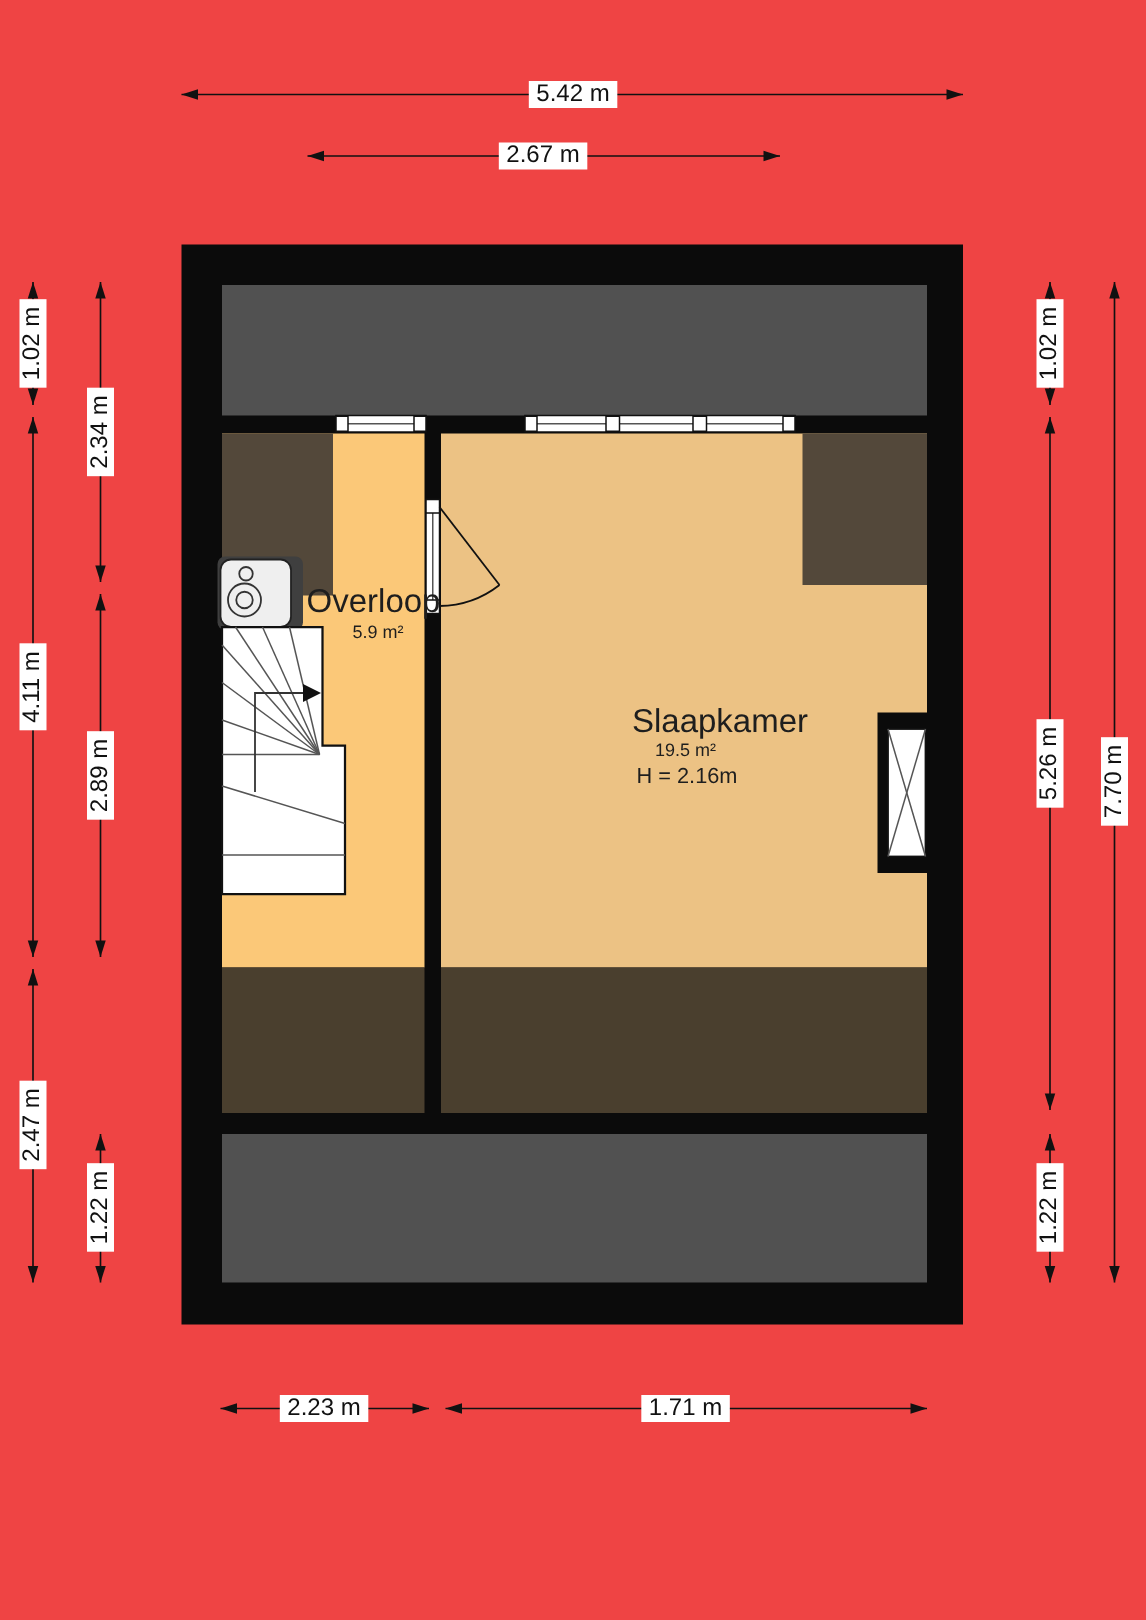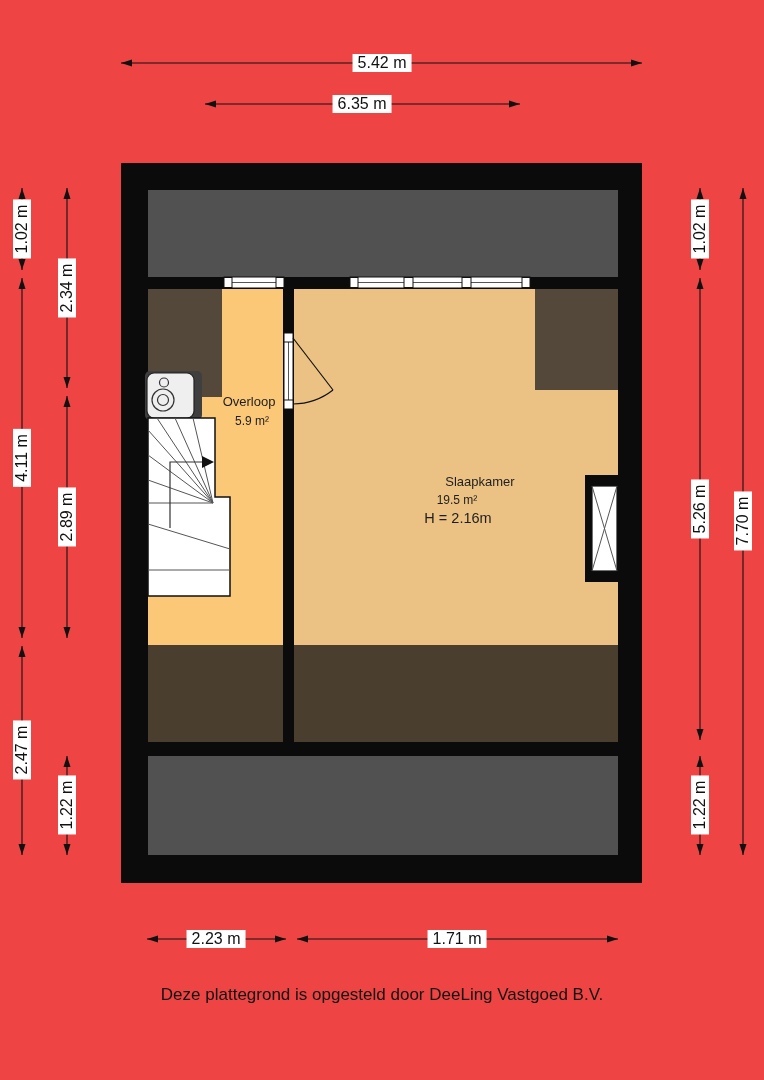--- a/index.html
+++ b/index.html
@@ -11,21 +11,21 @@
   .dim{
     position:absolute;transform:translate(-50%,-50%);
     background:#ffffff;padding:0 5px;font-size:16px;color:#111;
     white-space:nowrap;z-index:3;
   }
   .dim.v{transform:translate(-50%,-50%) rotate(-90deg);}
   .room-label{
     position:absolute;transform:translate(-50%,-50%);
     text-align:center;color:#1e1e1e;white-space:nowrap;z-index:3;
   }
-  .rl-name{font-size:13px;}
+  .rl-name{font-size:22px;}
   .rl-area{font-size:12px;}
   .rl-height{font-size:14.5px;text-align:center;}
   .footer{
     position:absolute;left:0;right:0;top:984px;text-align:center;
     font-size:17px;line-height:22px;color:#111;z-index:3;
   }
   .dimline{stroke:#111;stroke-width:1.1;}
   .thin{stroke:#555;stroke-width:1;}
 </style>
 </head>
@@ -120,21 +120,21 @@
     <line class="dimline" x1="67" y1="756" x2="67" y2="855" marker-start="url(#ah)" marker-end="url(#ah)"></line>
 
     <line class="dimline" x1="700" y1="188" x2="700" y2="270" marker-start="url(#ah)" marker-end="url(#ah)"></line>
     <line class="dimline" x1="700" y1="278" x2="700" y2="740" marker-start="url(#ah)" marker-end="url(#ah)"></line>
     <line class="dimline" x1="700" y1="756" x2="700" y2="855" marker-start="url(#ah)" marker-end="url(#ah)"></line>
 
     <line class="dimline" x1="743" y1="188" x2="743" y2="855" marker-start="url(#ah)" marker-end="url(#ah)"></line>
   </svg>
 
   <div class="dim" style="left:382px;top:63px">5.42 m</div>
-  <div class="dim" style="left:362px;top:104px">6.35 m</div>
+  <div class="dim" style="left:362px;top:104px">2.67 m</div>
   <div class="dim" style="left:216px;top:939px">2.23 m</div>
   <div class="dim" style="left:457px;top:939px">1.71 m</div>
 
   <div class="dim v" style="left:22px;top:229px">1.02 m</div>
   <div class="dim v" style="left:22px;top:458px">4.11 m</div>
   <div class="dim v" style="left:22px;top:750px">2.47 m</div>
 
   <div class="dim v" style="left:67px;top:288px">2.34 m</div>
   <div class="dim v" style="left:67px;top:517px">2.89 m</div>
   <div class="dim v" style="left:67px;top:805px">1.22 m</div>
@@ -145,16 +145,15 @@
 
   <div class="dim v" style="left:743px;top:521px">7.70 m</div>
 
   <div class="room-label rl-name" style="left:249px;top:401px">Overloop</div>
   <div class="room-label rl-area" style="left:252px;top:421px">5.9 m²</div>
   <div class="room-label rl-name" style="left:480px;top:481px">Slaapkamer</div>
   <div class="room-label rl-area" style="left:457px;top:500px">19.5 m²</div>
   <div class="room-label rl-height" style="left:458px;top:518px">H = 2.16m</div>
 
   <div class="footer">
-    <div>Deze plattegrond is opgesteld door DeeLing Vastgoed B.V.</div>
   </div>
 
 </div>
 
 </body></html>

